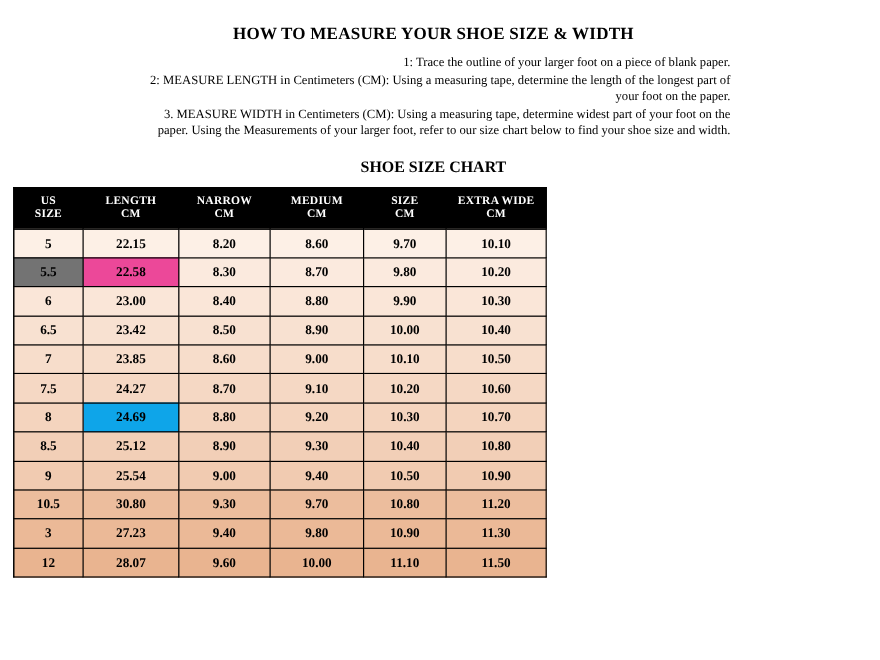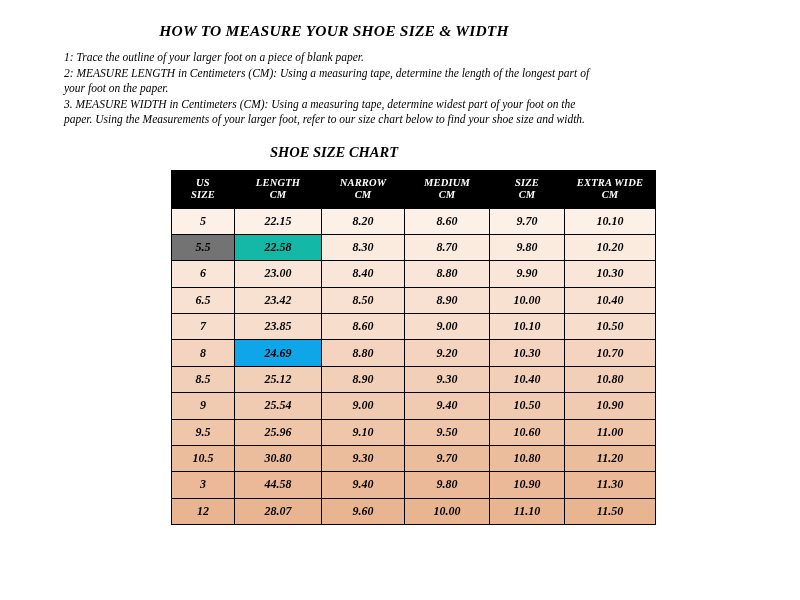--- a/index.html
+++ b/index.html
@@ -9,53 +9,52 @@
   }
   body {
     width: 800px;
     height: 600px;
     font-family: "Liberation Serif", serif;
     color: #000000;
     overflow: hidden;
   }
   .page {
     position: relative;
-    width: 656px;
+    width: 776px;
     height: 600px;
     box-sizing: border-box;
     padding: 18px 0 0 12px;
-    font-style: italic;
   }
   .main-title {
     text-align: center;
     font-family: "Liberation Serif", serif;
     font-weight: bold;
     font-size: 15.5px;
     letter-spacing: 0.2px;
     margin: 4px 0 10px 0;
   }
   .instructions {
     width: 540px;
     margin: 0 auto;
     font-size: 11.5px;
     line-height: 15.5px;
-    text-align: left;
+    text-align: right;
   }
   .instructions p {
     margin: 0 0 0 0;
   }
   .chart-title {
     text-align: center;
     font-weight: bold;
     font-size: 14.5px;
     margin: 16px 0 9px 0;
   }
   .table-wrap {
     display: flex;
-    justify-content: flex-end;
+    justify-content: flex-start;
   }
   table.size-chart {
     border-collapse: collapse;
     border-spacing: 0;
     width: 445px;
     table-layout: fixed;
     background: #000000;
   }
   table.size-chart th,
   table.size-chart td {
@@ -155,21 +154,21 @@
           <tr>
             <td class="col-us" style="background: rgb(253, 240, 230);">5</td>
             <td class="col-len" style="background: rgb(253, 240, 230);">22.15</td>
             <td class="col-nar" style="background: rgb(253, 240, 230);">8.20</td>
             <td class="col-med" style="background: rgb(253, 240, 230);">8.60</td>
             <td class="col-wid" style="background: rgb(253, 240, 230);">9.70</td>
             <td class="col-xwid" style="background: rgb(253, 240, 230);">10.10</td>
           </tr>
           <tr>
             <td class="col-us" style="background: #737373;">5.5</td>
-            <td class="col-len" style="background: #14b8a6;">22.58</td>
+            <td class="col-len" style="background: #ec4899;">22.58</td>
             <td class="col-nar" style="background: rgb(251, 234, 222);">8.30</td>
             <td class="col-med" style="background: rgb(251, 234, 222);">8.70</td>
             <td class="col-wid" style="background: rgb(251, 234, 222);">9.80</td>
             <td class="col-xwid" style="background: rgb(251, 234, 222);">10.20</td>
           </tr>
           <tr>
             <td class="col-us" style="background: rgb(250, 230, 216);">6</td>
             <td class="col-len" style="background: rgb(250, 230, 216);">23.00</td>
             <td class="col-nar" style="background: rgb(250, 230, 216);">8.40</td>
             <td class="col-med" style="background: rgb(250, 230, 216);">8.80</td>
@@ -186,20 +185,28 @@
           </tr>
           <tr>
             <td class="col-us" style="background: rgb(247, 221, 203);">7</td>
             <td class="col-len" style="background: rgb(247, 221, 203);">23.85</td>
             <td class="col-nar" style="background: rgb(247, 221, 203);">8.60</td>
             <td class="col-med" style="background: rgb(247, 221, 203);">9.00</td>
             <td class="col-wid" style="background: rgb(247, 221, 203);">10.10</td>
             <td class="col-xwid" style="background: rgb(247, 221, 203);">10.50</td>
           </tr>
           <tr>
+            <td class="col-us" style="background: rgb(245, 216, 196);">7.5</td>
+            <td class="col-len" style="background: rgb(245, 216, 196);">24.27</td>
+            <td class="col-nar" style="background: rgb(245, 216, 196);">8.70</td>
+            <td class="col-med" style="background: rgb(245, 216, 196);">9.10</td>
+            <td class="col-wid" style="background: rgb(245, 216, 196);">10.20</td>
+            <td class="col-xwid" style="background: rgb(245, 216, 196);">10.60</td>
+          </tr>
+          <tr>
             <td class="col-us" style="background: rgb(244, 212, 190);">8</td>
             <td class="col-len" style="background: #0ea5e9;">24.69</td>
             <td class="col-nar" style="background: rgb(244, 212, 190);">8.80</td>
             <td class="col-med" style="background: rgb(244, 212, 190);">9.20</td>
             <td class="col-wid" style="background: rgb(244, 212, 190);">10.30</td>
             <td class="col-xwid" style="background: rgb(244, 212, 190);">10.70</td>
           </tr>
           <tr>
             <td class="col-us" style="background: rgb(242, 207, 183);">8.5</td>
             <td class="col-len" style="background: rgb(242, 207, 183);">25.12</td>
@@ -210,38 +217,30 @@
           </tr>
           <tr>
             <td class="col-us" style="background: rgb(241, 203, 177);">9</td>
             <td class="col-len" style="background: rgb(241, 203, 177);">25.54</td>
             <td class="col-nar" style="background: rgb(241, 203, 177);">9.00</td>
             <td class="col-med" style="background: rgb(241, 203, 177);">9.40</td>
             <td class="col-wid" style="background: rgb(241, 203, 177);">10.50</td>
             <td class="col-xwid" style="background: rgb(241, 203, 177);">10.90</td>
           </tr>
           <tr>
-            <td class="col-us" style="background: rgb(239, 198, 170);">9.5</td>
-            <td class="col-len" style="background: rgb(239, 198, 170);">25.96</td>
-            <td class="col-nar" style="background: rgb(239, 198, 170);">9.10</td>
-            <td class="col-med" style="background: rgb(239, 198, 170);">9.50</td>
-            <td class="col-wid" style="background: rgb(239, 198, 170);">10.60</td>
-            <td class="col-xwid" style="background: rgb(239, 198, 170);">11.00</td>
-          </tr>
-          <tr>
             <td class="col-us" style="background: rgb(236, 189, 157);">10.5</td>
             <td class="col-len" style="background: rgb(236, 189, 157);">30.80</td>
             <td class="col-nar" style="background: rgb(236, 189, 157);">9.30</td>
             <td class="col-med" style="background: rgb(236, 189, 157);">9.70</td>
             <td class="col-wid" style="background: rgb(236, 189, 157);">10.80</td>
             <td class="col-xwid" style="background: rgb(236, 189, 157);">11.20</td>
           </tr>
           <tr>
             <td class="col-us" style="background: rgb(235, 185, 151);">3</td>
-            <td class="col-len" style="background: rgb(235, 185, 151);">44.58</td>
+            <td class="col-len" style="background: rgb(235, 185, 151);">27.23</td>
             <td class="col-nar" style="background: rgb(235, 185, 151);">9.40</td>
             <td class="col-med" style="background: rgb(235, 185, 151);">9.80</td>
             <td class="col-wid" style="background: rgb(235, 185, 151);">10.90</td>
             <td class="col-xwid" style="background: rgb(235, 185, 151);">11.30</td>
           </tr>
           <tr>
             <td class="col-us" style="background: rgb(233, 180, 144);">12</td>
             <td class="col-len" style="background: rgb(233, 180, 144);">28.07</td>
             <td class="col-nar" style="background: rgb(233, 180, 144);">9.60</td>
             <td class="col-med" style="background: rgb(233, 180, 144);">10.00</td>

